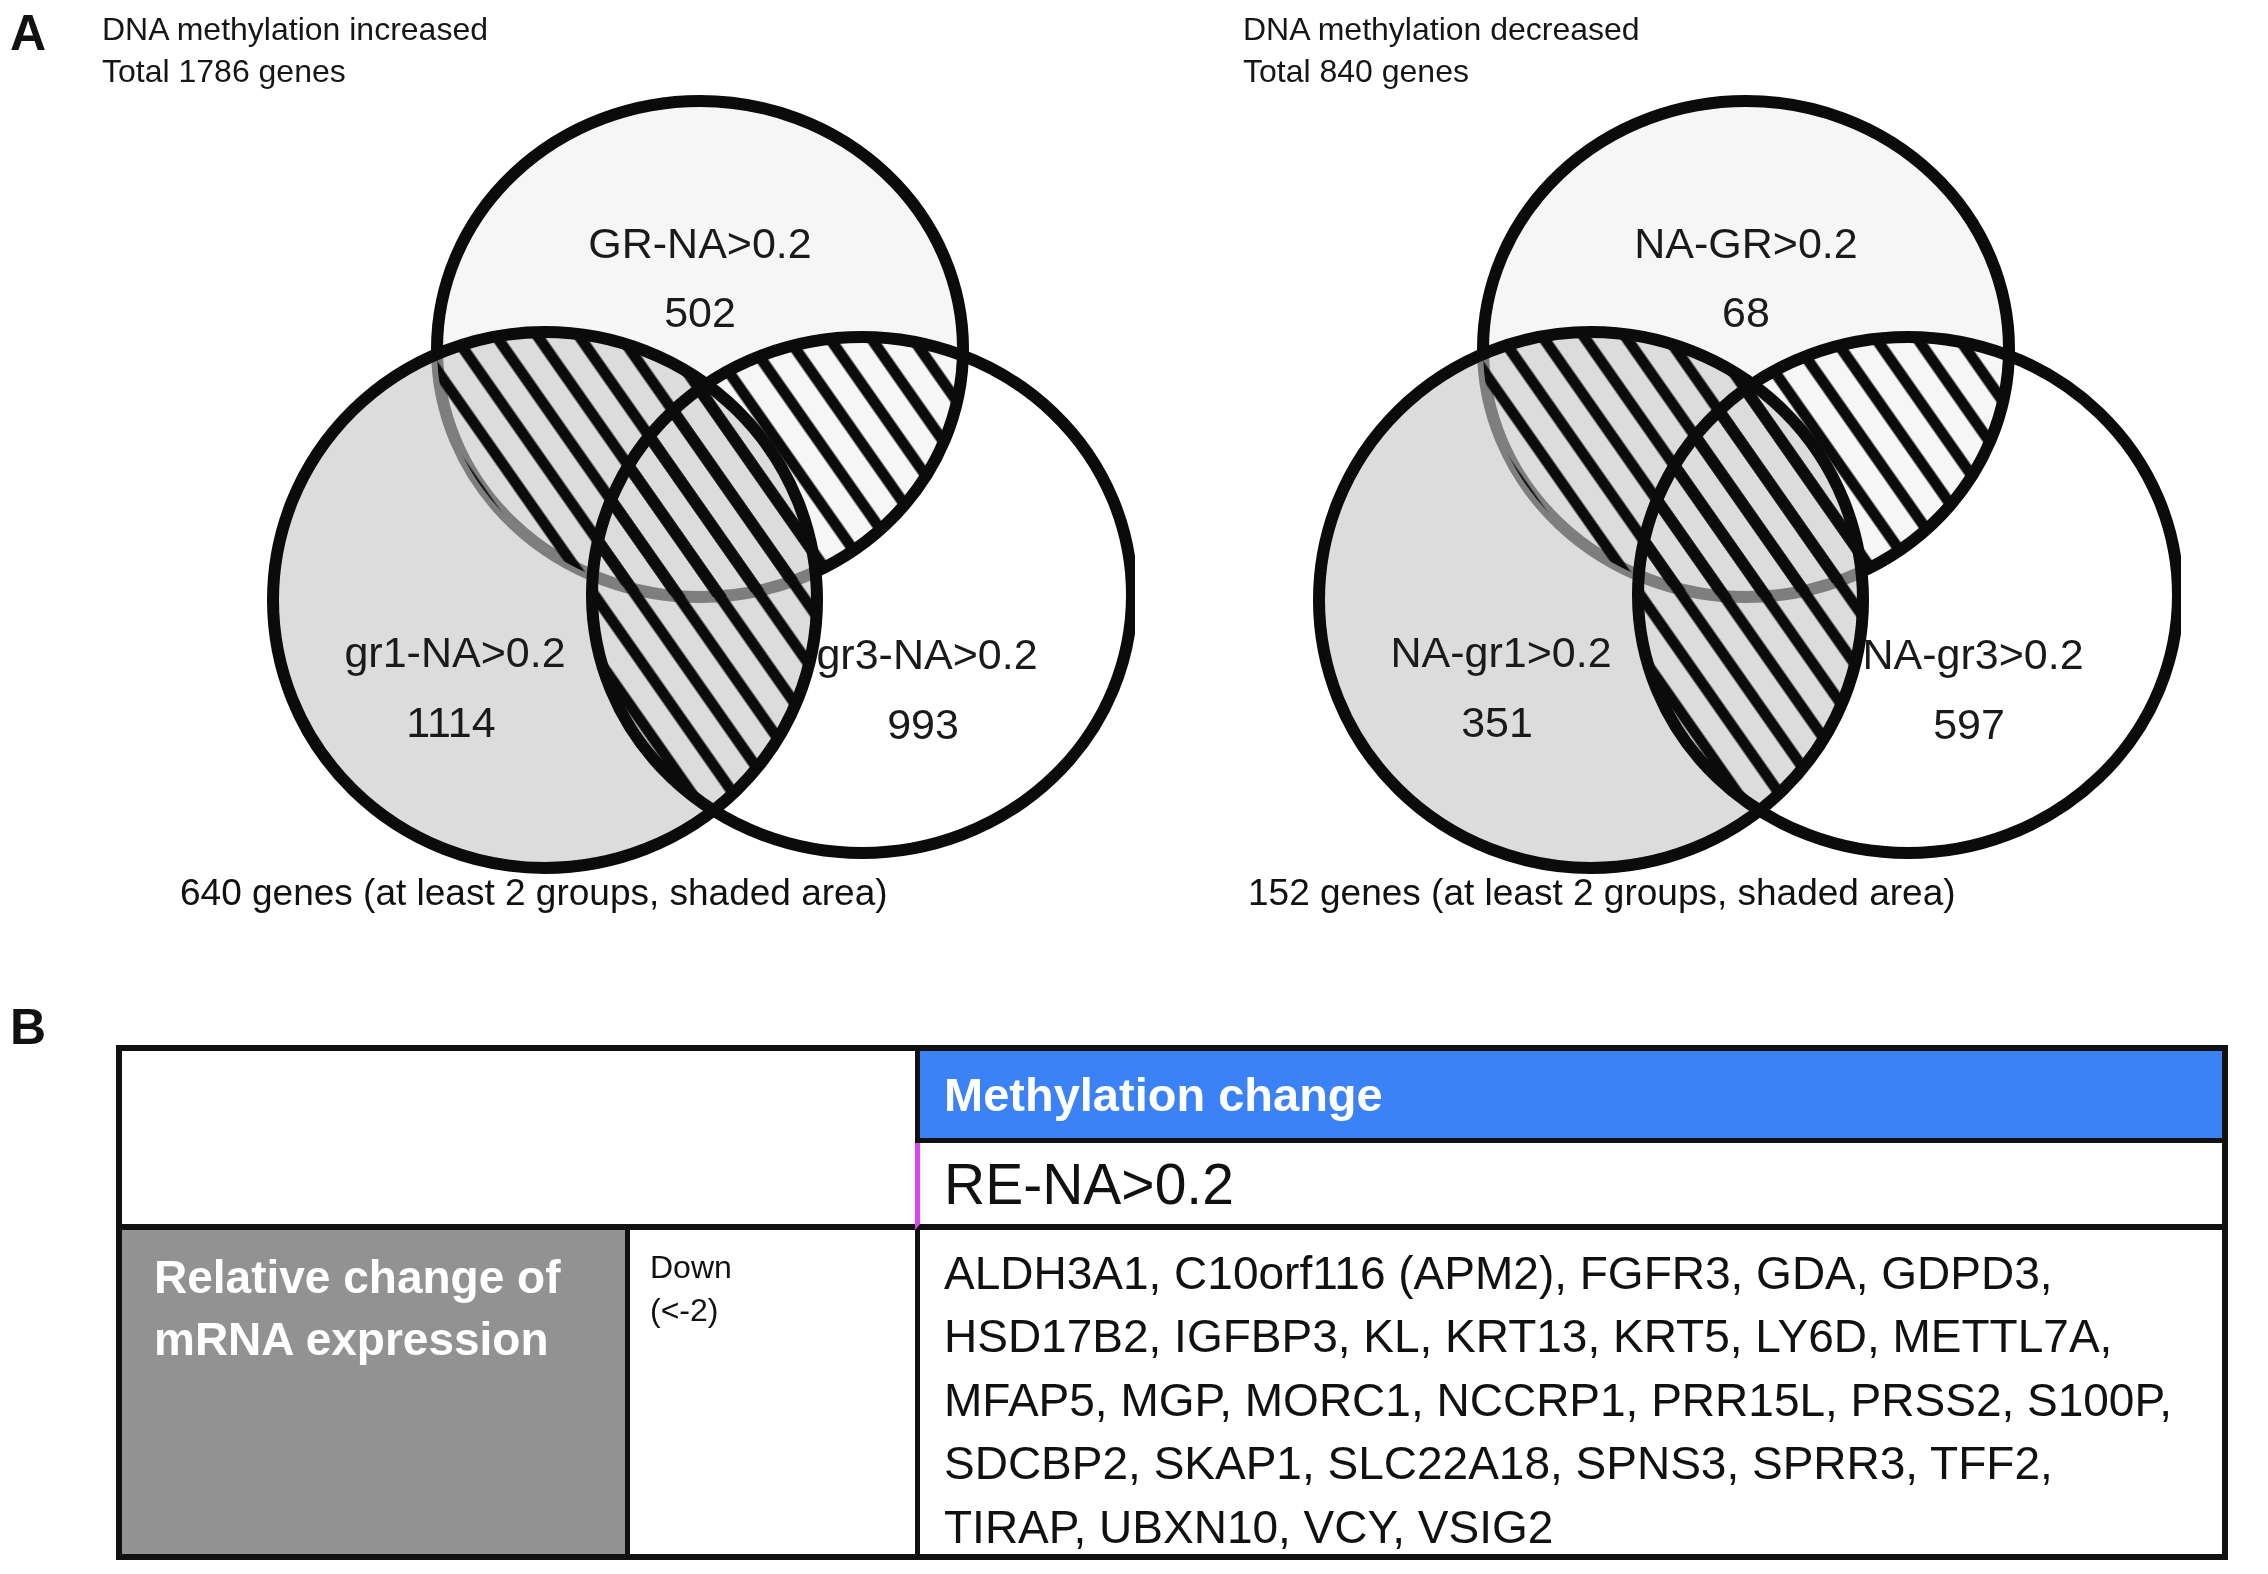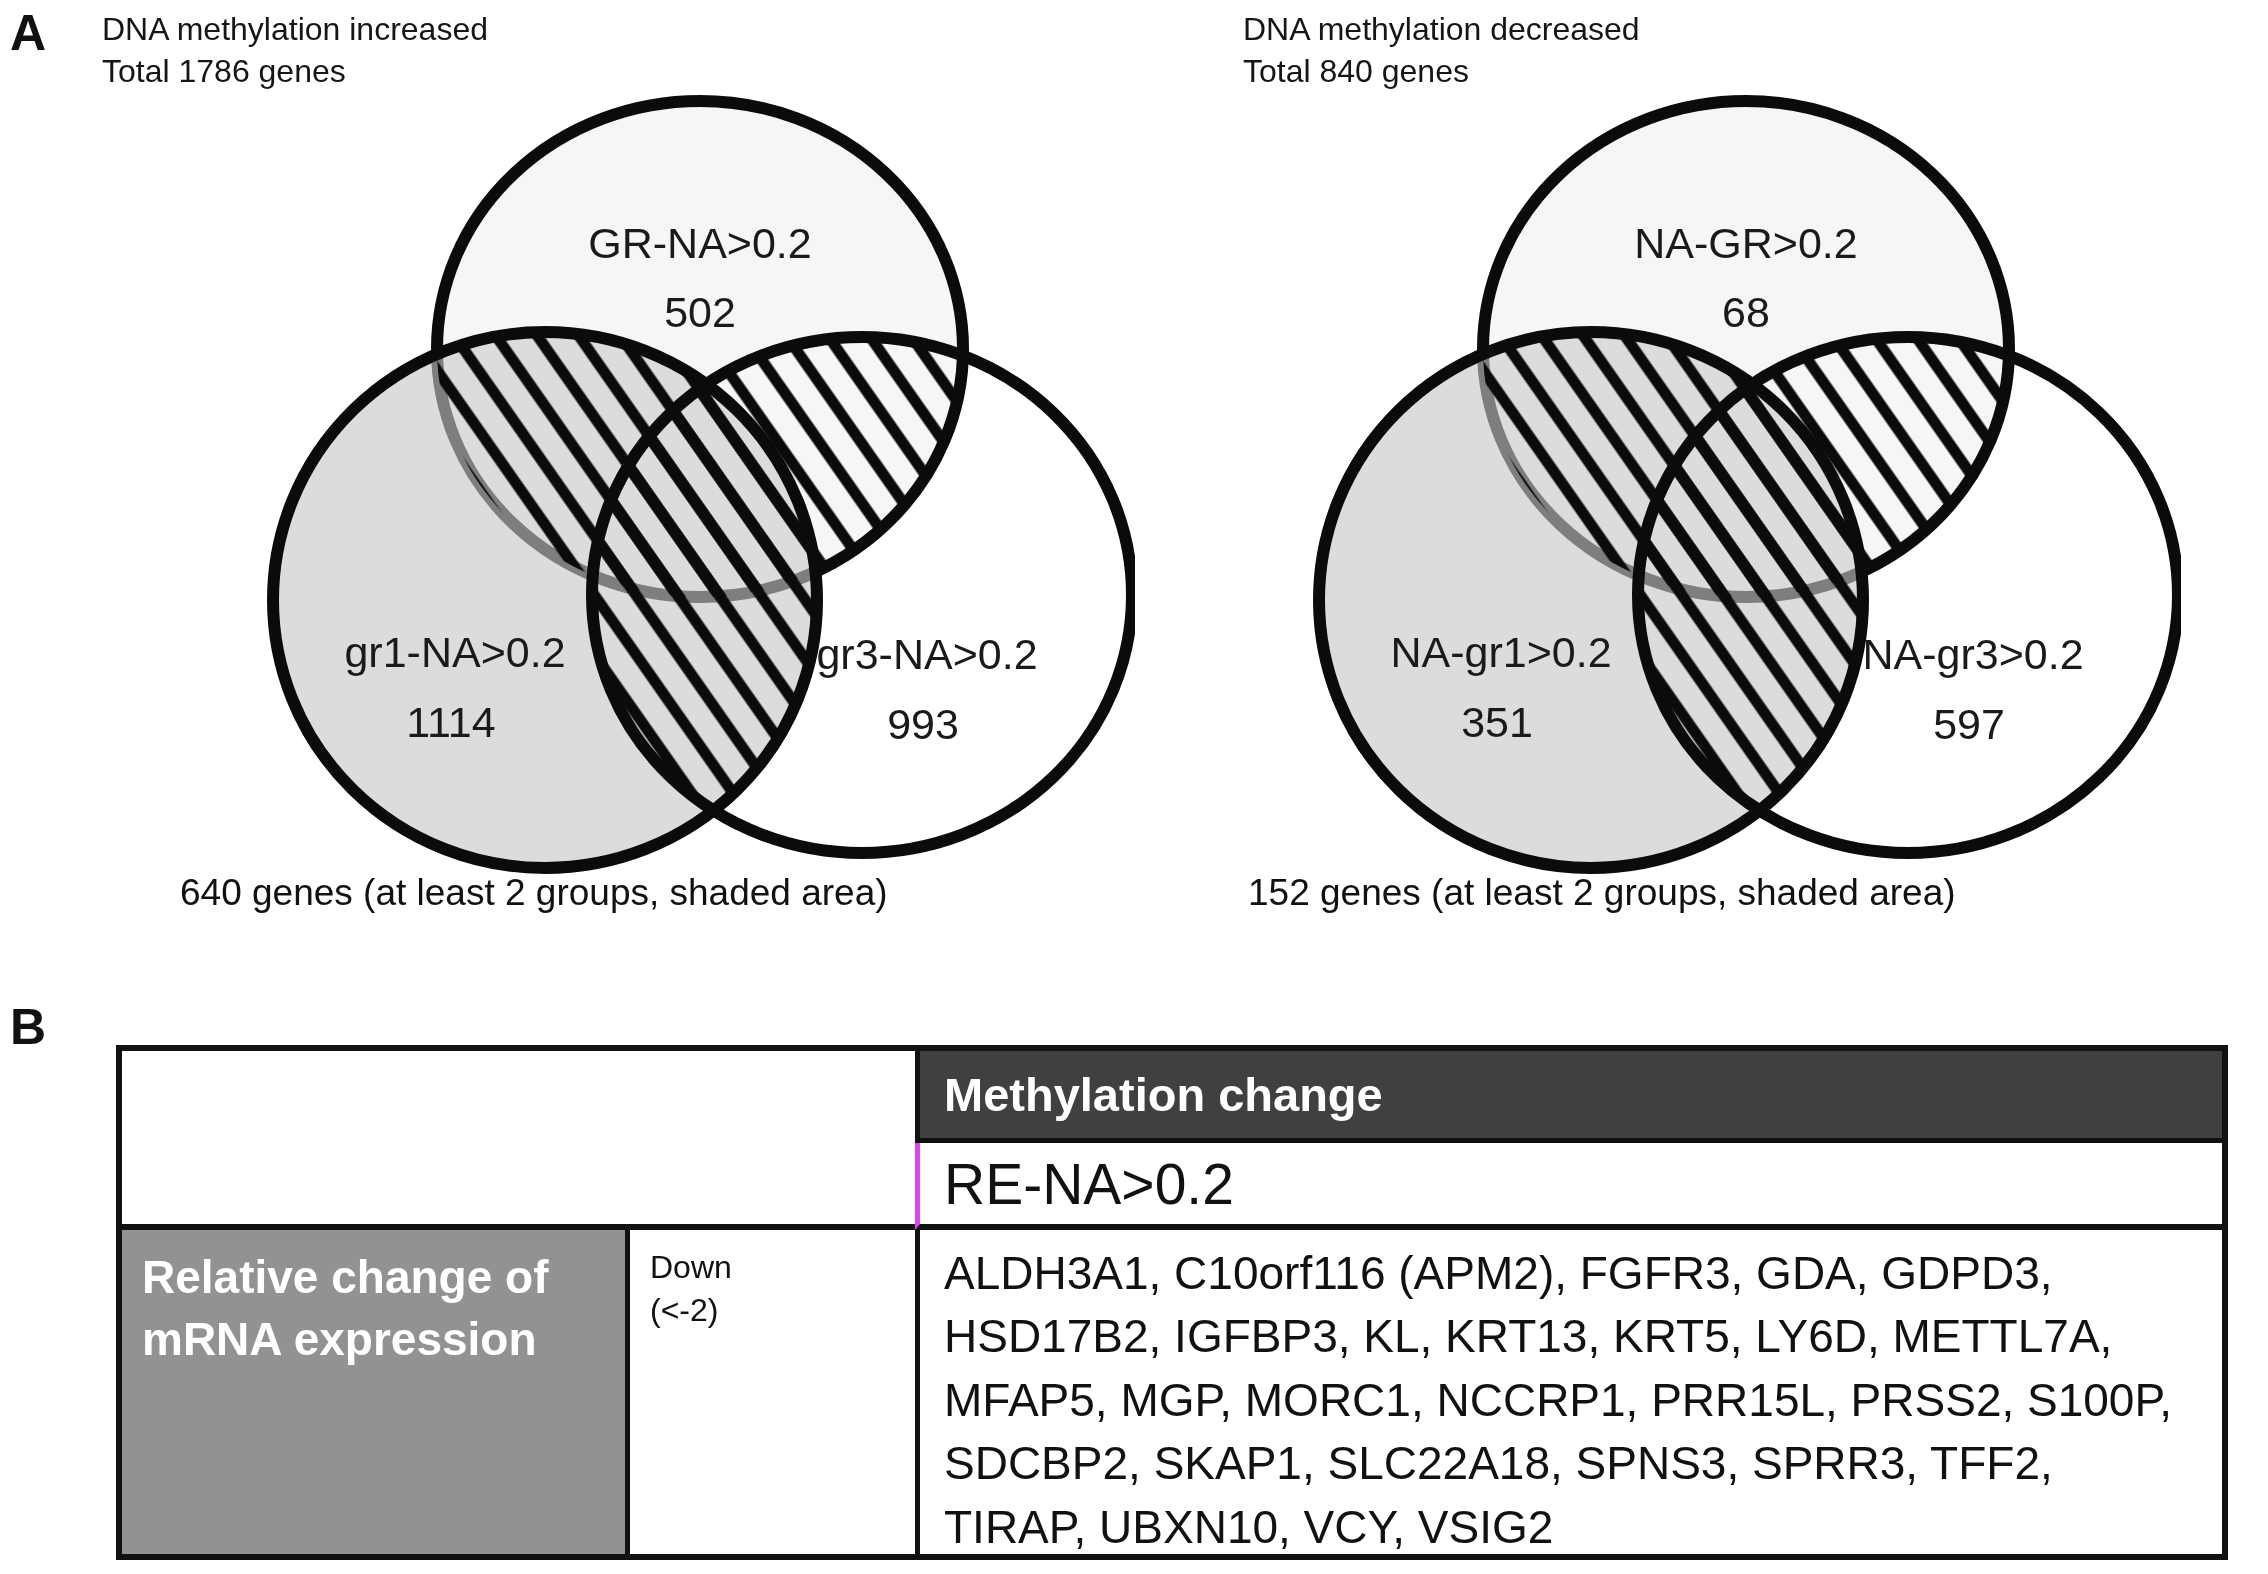--- a/index.html
+++ b/index.html
@@ -22,31 +22,31 @@
   svg text{font-family:"Liberation Sans","DejaVu Sans",sans-serif;fill:#1a1a1a;font-size:43px;}
   
   #gene-table{
     position:absolute;left:116px;top:1045px;width:2112px;height:515px;
     display:grid;grid-template-columns:503px 290px 1fr;grid-template-rows:92px 87px 1fr;
     border:6px solid #111;background:#fff;box-sizing:border-box;
   }
   #gene-table>div{box-sizing:border-box;overflow:hidden;}
   .cell-empty{grid-area:1/1/3/3;background:#fff;border-bottom:6px solid #111;}
   .cell-meth{
-    grid-area:1/3/2/4;background:#404040;color:#fff;font-weight:bold;font-size:47px;
+    grid-area:1/3/2/4;background:#3b82f6;color:#fff;font-weight:bold;font-size:47px;
     display:flex;align-items:center;padding-left:24px;
     border-left:5px solid #111;border-bottom:5px solid #111;
   }
   .cell-re{
     grid-area:2/3/3/4;font-size:57px;display:flex;align-items:center;padding-left:24px;
     border-left:5px solid #d946ef;border-bottom:6px solid #111;
   }
   .cell-rel{
     grid-area:3/1/4/2;background:#929292;color:#fff;font-weight:bold;font-size:46px;
-    line-height:1.35;padding:16px 16px 0 20px;
+    line-height:1.35;padding:16px 16px 0 32px;
   }
   .cell-down{
     grid-area:3/2/4/3;font-size:32px;line-height:1.35;padding:16px 10px 0 20px;
     border-left:5px solid #111;
   }
   .cell-genes{
     grid-area:3/3/4/4;font-size:46px;line-height:1.38;padding:12px 26px 10px 24px;
     border-left:5px solid #111;
   }
 </style>

